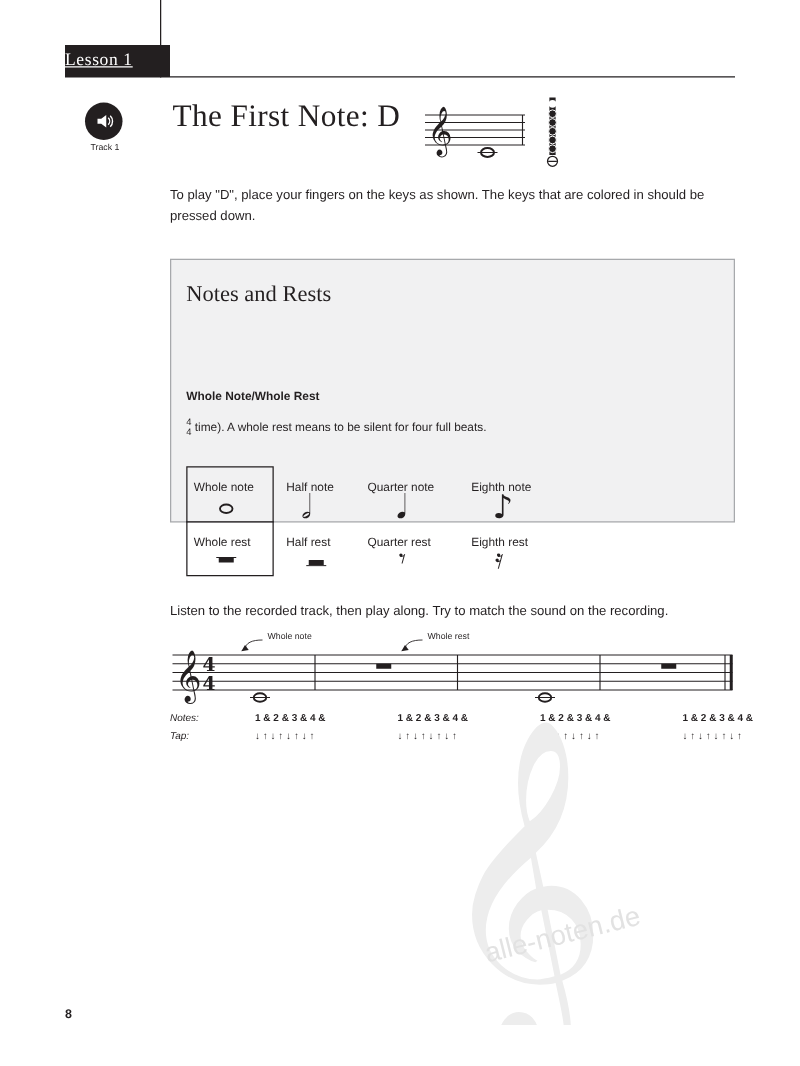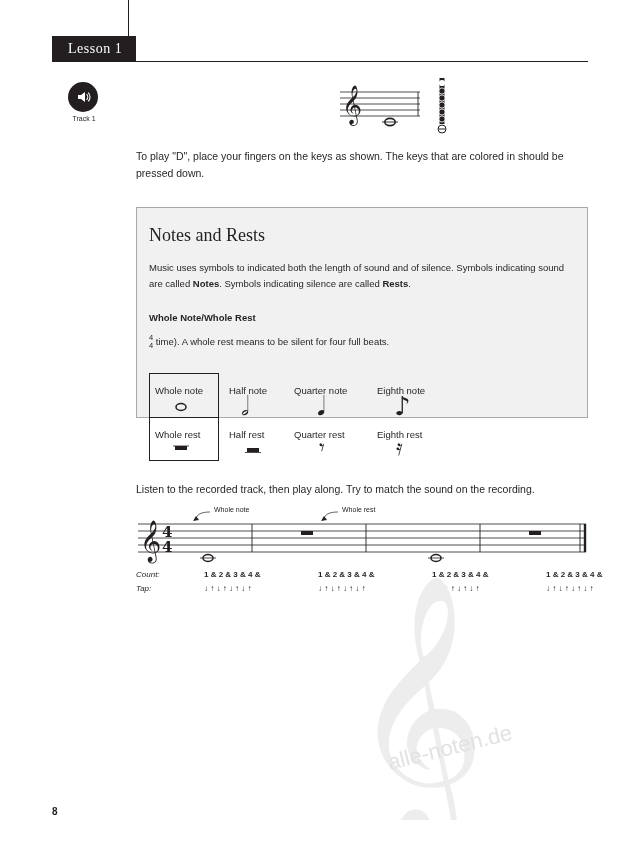--- a/index.html
+++ b/index.html
@@ -40,22 +40,23 @@
     top: 36px;
     width: 84px;
     height: 26px;
     background: #231f20;
     color: #ffffff;
     font-family: "Liberation Serif", serif;
     font-size: 14px;
     letter-spacing: 0.5px;
     display: flex;
     align-items: center;
-    padding-left: 16px;
+    padding-left: 0;
     box-sizing: border-box;
+    text-decoration: underline;
   }
 
   
   .header-rule {
     position: absolute;
     left: 136px;
     top: 61px;
     width: 452px;
     height: 1px;
     background: #231f20;
@@ -280,20 +281,21 @@
 
   <div class="title-row">
     <div class="speaker">
       <svg width="18" height="18" viewBox="0 0 18 18" aria-hidden="true">
         <path d="M4 7 L7 7 L11 4 L11 14 L7 11 L4 11 Z" fill="#ffffff"></path>
         <path d="M12.6 6.2 A4 4 0 0 1 12.6 11.8" stroke="#ffffff" stroke-width="1.1" fill="none"></path>
         <path d="M14.2 4.6 A6.2 6.2 0 0 1 14.2 13.4" stroke="#ffffff" stroke-width="1.1" fill="none"></path>
       </svg>
     </div>
     <div class="track-label">Track 1</div>
+    <div class="title-text">The First Note: D</div>
 
     <svg class="title-staff" viewBox="0 0 120 62">
 
       <g stroke="#231f20" stroke-width="0.8">
         <line x1="2" y1="18" x2="82" y2="18"></line>
         <line x1="2" y1="24" x2="82" y2="24"></line>
         <line x1="2" y1="30" x2="82" y2="30"></line>
         <line x1="2" y1="36" x2="82" y2="36"></line>
         <line x1="2" y1="42" x2="82" y2="42"></line>
       </g>
@@ -315,23 +317,20 @@
       <circle cx="104" cy="55" r="4" fill="none" stroke="#231f20" stroke-width="1"></circle>
       <line x1="100.5" y1="55" x2="107.5" y2="55" stroke="#231f20" stroke-width="1"></line>
     </svg>
   </div>
 
   <div class="intro-para">To play "D", place your fingers on the keys as shown. The keys that are colored in should be pressed down.</div>
 
   <div class="box">
     <div class="box-title">Notes and Rests</div>
 
-    <div class="box-para p1">
-      <span>Music uses symbols to indicated both the length of sound and of silence. Symbols indicating sound are called </span><b>Notes</b><span>. Symbols indicating silence are called </span><b>Rests</b><span>.</span>
-    </div>
 
     <div class="sub-head">Whole Note/Whole Rest</div>
 
     <div class="box-para p2">
       <span class="frac"><span style="display:block">4</span><span style="display:block">4</span></span><span> time). A whole rest means to be silent for four full beats.</span>
     </div>
 
     <div class="note-table">
       <div class="nt-box"></div>
       <div class="nt-divider"></div>
@@ -407,21 +406,21 @@
       <path d="M60 12 C60 6 66 4 74 4" stroke="#231f20" stroke-width="0.7" fill="none"></path>
       <polygon points="57,13 63,12 60,8" fill="#231f20"></polygon>
       <path d="M188 12 C188 6 194 4 202 4" stroke="#231f20" stroke-width="0.7" fill="none"></path>
       <polygon points="185,13 191,12 188,8" fill="#231f20"></polygon>
     </svg>
 
     <div class="ex-label" style="left:78px; top:-2px;">Whole note</div>
     <div class="ex-label" style="left:206px; top:-2px;">Whole rest</div>
 
     
-    <div class="row-key" style="top:62px;">Count:</div>
+    <div class="row-key" style="top:62px;">Notes:</div>
     <div class="count-row count-nums" style="left:38px; top:62px;">1  &amp;  2  &amp;  3  &amp;  4  &amp;</div>
     <div class="count-row count-nums" style="left:152px; top:62px;">1  &amp;  2  &amp;  3  &amp;  4  &amp;</div>
     <div class="count-row count-nums" style="left:266px; top:62px;">1  &amp;  2  &amp;  3  &amp;  4  &amp;</div>
     <div class="count-row count-nums" style="left:380px; top:62px;">1  &amp;  2  &amp;  3  &amp;  4  &amp;</div>
 
     
     <div class="row-key" style="top:76px;">Tap:</div>
     <div class="tap-row" style="left:38px; top:76px;">↓ ↑ ↓ ↑ ↓ ↑ ↓ ↑</div>
     <div class="tap-row" style="left:152px; top:76px;">↓ ↑ ↓ ↑ ↓ ↑ ↓ ↑</div>
     <div class="tap-row" style="left:266px; top:76px;">↓ ↑ ↓ ↑ ↓ ↑ ↓ ↑</div>

